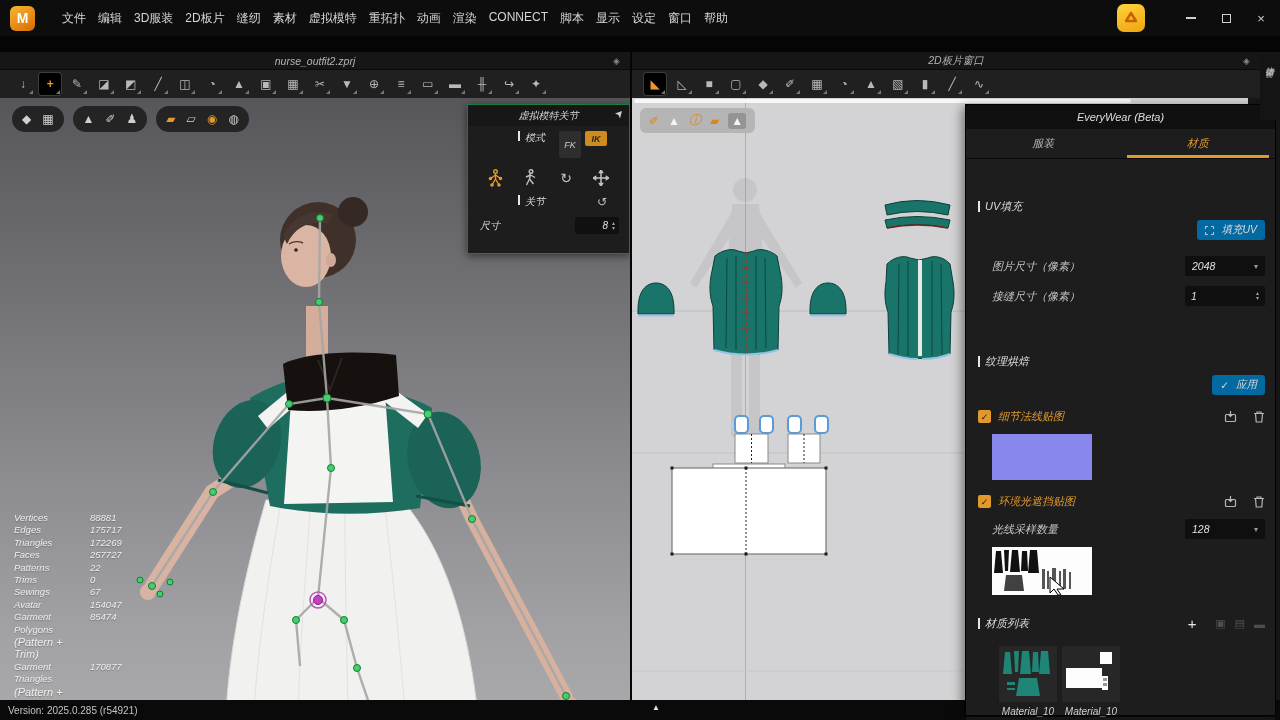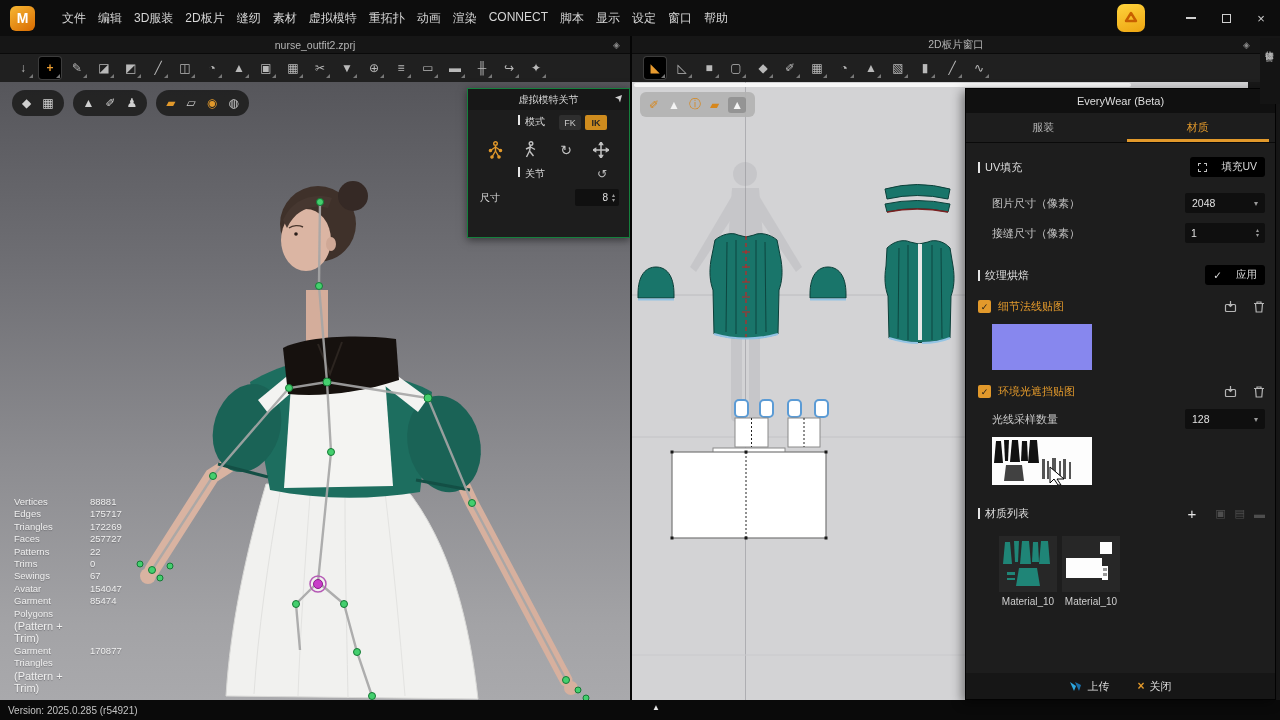--- a/index.html
+++ b/index.html
@@ -17,21 +17,21 @@
   .mi{font-size:12px;color:#d6d6d6;cursor:default;white-space:nowrap;}
   #tb-right{position:absolute;right:12px;top:0;height:36px;display:flex;align-items:center;gap:21px;}
   #appicon{width:28px;height:28px;border-radius:7px;background:linear-gradient(160deg,#ffd43d,#eda411);
     display:flex;align-items:center;justify-content:center;margin-right:18px;}
   #appicon svg{display:block}
   .winbtn{color:#cfcfcf;font-size:13px;display:flex;align-items:center;justify-content:center;width:14px;height:14px;}
   #min-btn span{display:block;width:10px;height:2px;background:#cfcfcf;}
   #restore-btn span{display:block;width:9px;height:9px;border:1.5px solid #cfcfcf;}
 
   
-  .pane{position:absolute;top:36px;height:664px;background:#181818;}
+  .pane{position:absolute;top:52px;height:664px;background:#181818;font-style:italic;}
   #pane3d{left:0;width:630px;}
   #pane2d{left:632px;width:648px;}
   .tabbar{position:relative;height:18px;background:#161616;display:flex;align-items:center;justify-content:center;border-bottom:1px solid #0a0a0a;}
   .tabtitle{font-size:10.5px;color:#b4b4b4;}
   .tabbar .corner-ic{position:absolute;right:10px;color:#8a8a8a;font-size:9px;}
   .toolbar{height:28px;background:#202020;display:flex;align-items:center;gap:5px;padding-left:12px;}
   .icon-box{width:22px;height:22px;border-radius:3px;display:flex;align-items:center;justify-content:center;
     color:#b9b9b9;font-size:12px;position:relative;}
   .icon-box::after{content:'';position:absolute;right:1px;bottom:1px;
     border-left:4px solid transparent;border-bottom:4px solid #787878;}
@@ -57,21 +57,21 @@
   
   #jpanel{position:absolute;left:467px;top:52px;width:163px;height:150px;background:rgba(27,27,27,.97);
     border:1px solid #15803d;box-shadow:0 2px 8px rgba(0,0,0,.5);}
   #jpanel .phead{height:21px;display:flex;align-items:center;justify-content:center;position:relative;background:#171717;}
   #jpanel .phead .pt{font-size:10px;color:#d8d8d8;}
   #jpanel .phead svg{position:absolute;right:6px;top:5px;}
   .jrow{display:flex;align-items:flex-start;padding:0 22px;margin-top:5px;margin-left:28px;}
   .accent{display:inline-block;width:2px;height:10px;background:#e6e6e6;margin-right:5px;}
   .jlabel{font-size:10px;color:#dcdcdc;flex:1;}
   .fkik{display:flex;gap:4px;}
-  .fk{min-width:22px;height:15px;background:#2e2e2e;color:#c9c9c9;font-size:9px;display:flex;align-items:center;justify-content:center;border-radius:2px;}
+  .fk{min-width:22px;height:27px;background:#2e2e2e;color:#c9c9c9;font-size:9px;display:flex;align-items:center;justify-content:center;border-radius:2px;}
   .ik{min-width:22px;height:15px;background:#cf8c1e;color:#262626;font-weight:bold;font-size:9px;display:flex;align-items:center;justify-content:center;border-radius:2px;}
   .jicons{display:flex;justify-content:space-around;margin-top:8px;padding:0 10px;}
   .jic{width:30px;height:24px;display:flex;align-items:center;justify-content:center;color:#c2c2c2;font-size:14px;}
   .jsize{display:flex;align-items:center;padding:0 10px;margin-top:8px;}
   .jsize .jlabel{padding-left:2px;}
   .numbox{width:44px;height:17px;background:#101010;border-radius:2px;display:flex;align-items:center;padding:0 4px;}
   .numbox .nval{flex:1;font-size:10px;color:#e0e0e0;text-align:right;margin-right:4px;}
   .spincol{display:flex;flex-direction:column;line-height:5px;font-size:6px;color:#9a9a9a;}
   .undo{font-size:12px;color:#bdbdbd;}
 
@@ -96,21 +96,21 @@
   #ew-head .t{font-size:11px;color:#dedede;}
   #ew-close{position:absolute;right:7px;top:3px;color:#c4c4c4;font-size:13px;}
   #ew-tabs{height:30px;display:flex;flex:0 0 auto;border-bottom:1px solid #0a0a0a;}
   .ewtab{flex:1;display:flex;align-items:center;justify-content:center;font-size:11px;color:#b5b5b5;position:relative;}
   .ewtab.active{color:#e2992b;}
   .ewtab.active::after{content:'';position:absolute;left:6px;right:6px;bottom:0;height:3px;background:#e2992b;}
   #ew-body{flex:1;position:relative;}
   .sec{display:flex;align-items:center;padding:0 10px 0 12px;}
   .sec .sec-t{font-size:11px;color:#dedede;flex:1;}
   .sec .accent{height:11px;}
-  .ewbtn{height:20px;background:#000000;border-radius:3px;display:flex;align-items:center;gap:14px;padding:0 8px;font-size:10.5px;color:#dcdcdc;}
+  .ewbtn{height:20px;background:#0369a1;border-radius:3px;display:flex;align-items:center;gap:7px;padding:0 8px;font-size:10.5px;color:#dcdcdc;margin-top:47px;}
   .dashed-sq{display:inline-block;width:9px;height:9px;border:1px dashed #c0c0c0;}
   .frow{display:flex;align-items:center;margin:10px 10px 0 26px;}
   .flbl{flex:1;font-size:11px;color:#c6c6c6;}
   .dd{width:80px;height:20px;background:#0f0f0f;border-radius:2px;display:flex;align-items:center;justify-content:space-between;padding:0 7px;font-size:10.5px;color:#e0e0e0;}
   .dd .caret{font-size:8px;color:#999;}
   .spinbox{width:80px;height:20px;background:#0f0f0f;border-radius:2px;display:flex;align-items:center;padding:0 6px;font-size:10.5px;color:#e0e0e0;}
   .spinbox .v{flex:1;}
   .cbrow{display:flex;align-items:center;margin:14px 10px 0 12px;gap:7px;}
   .cb{width:13px;height:13px;background:#e2992b;border-radius:2px;color:#181818;font-size:9px;font-weight:bold;
     display:flex;align-items:center;justify-content:center;}

